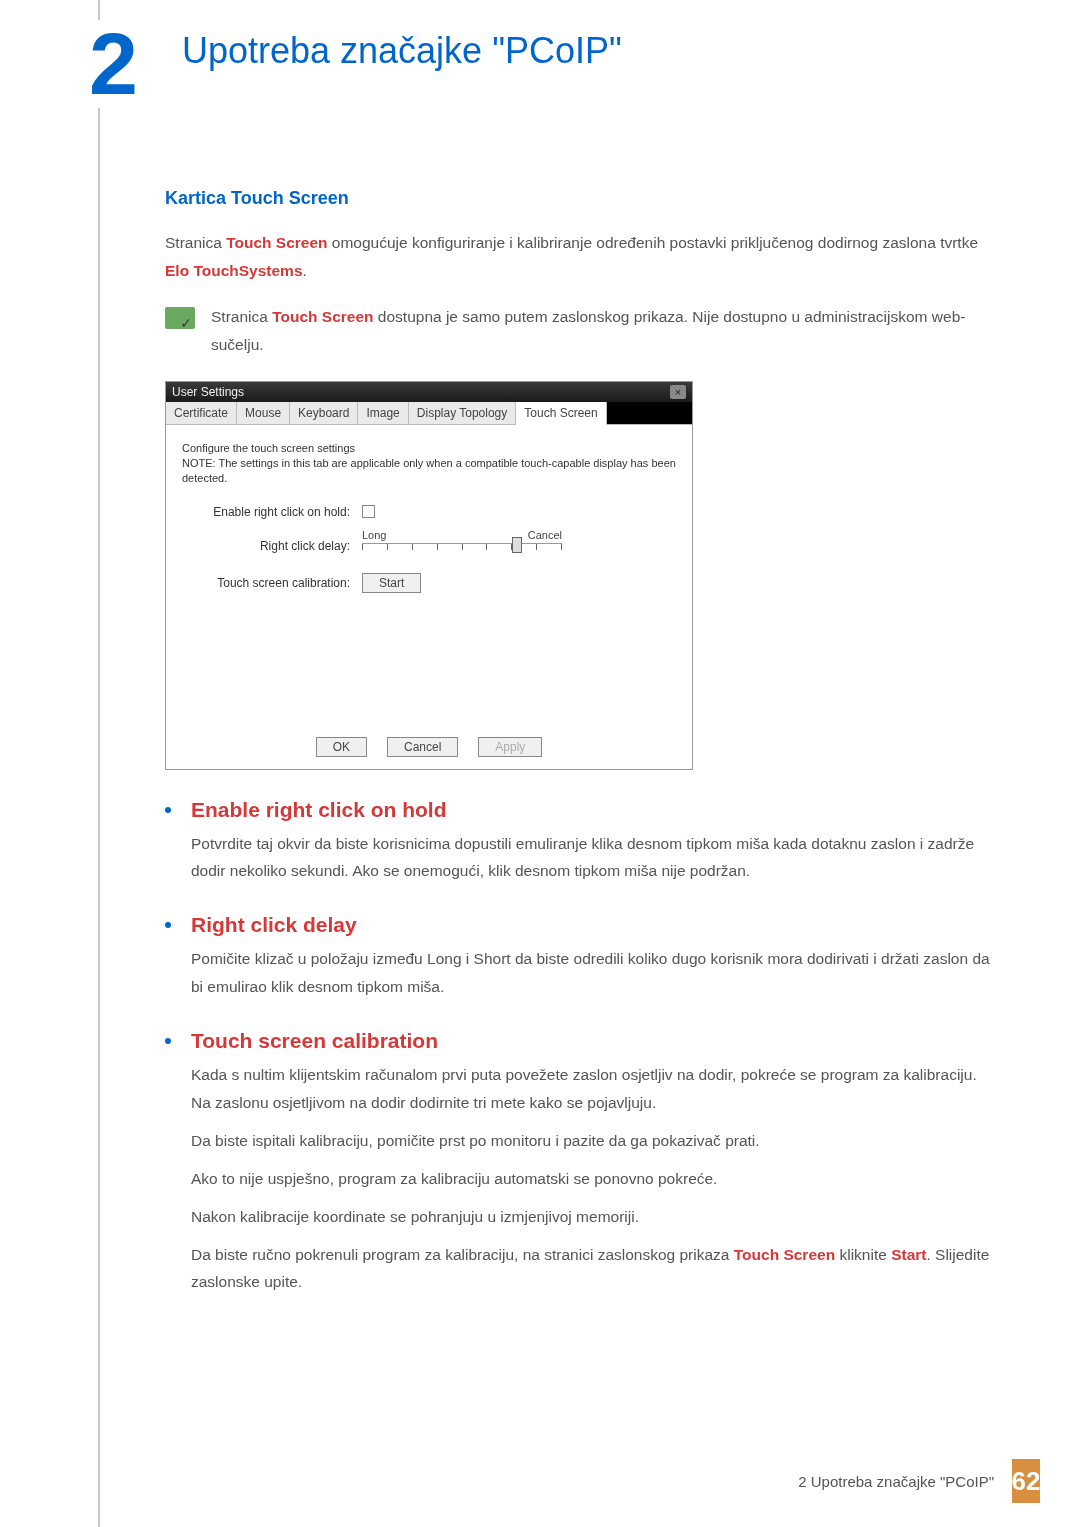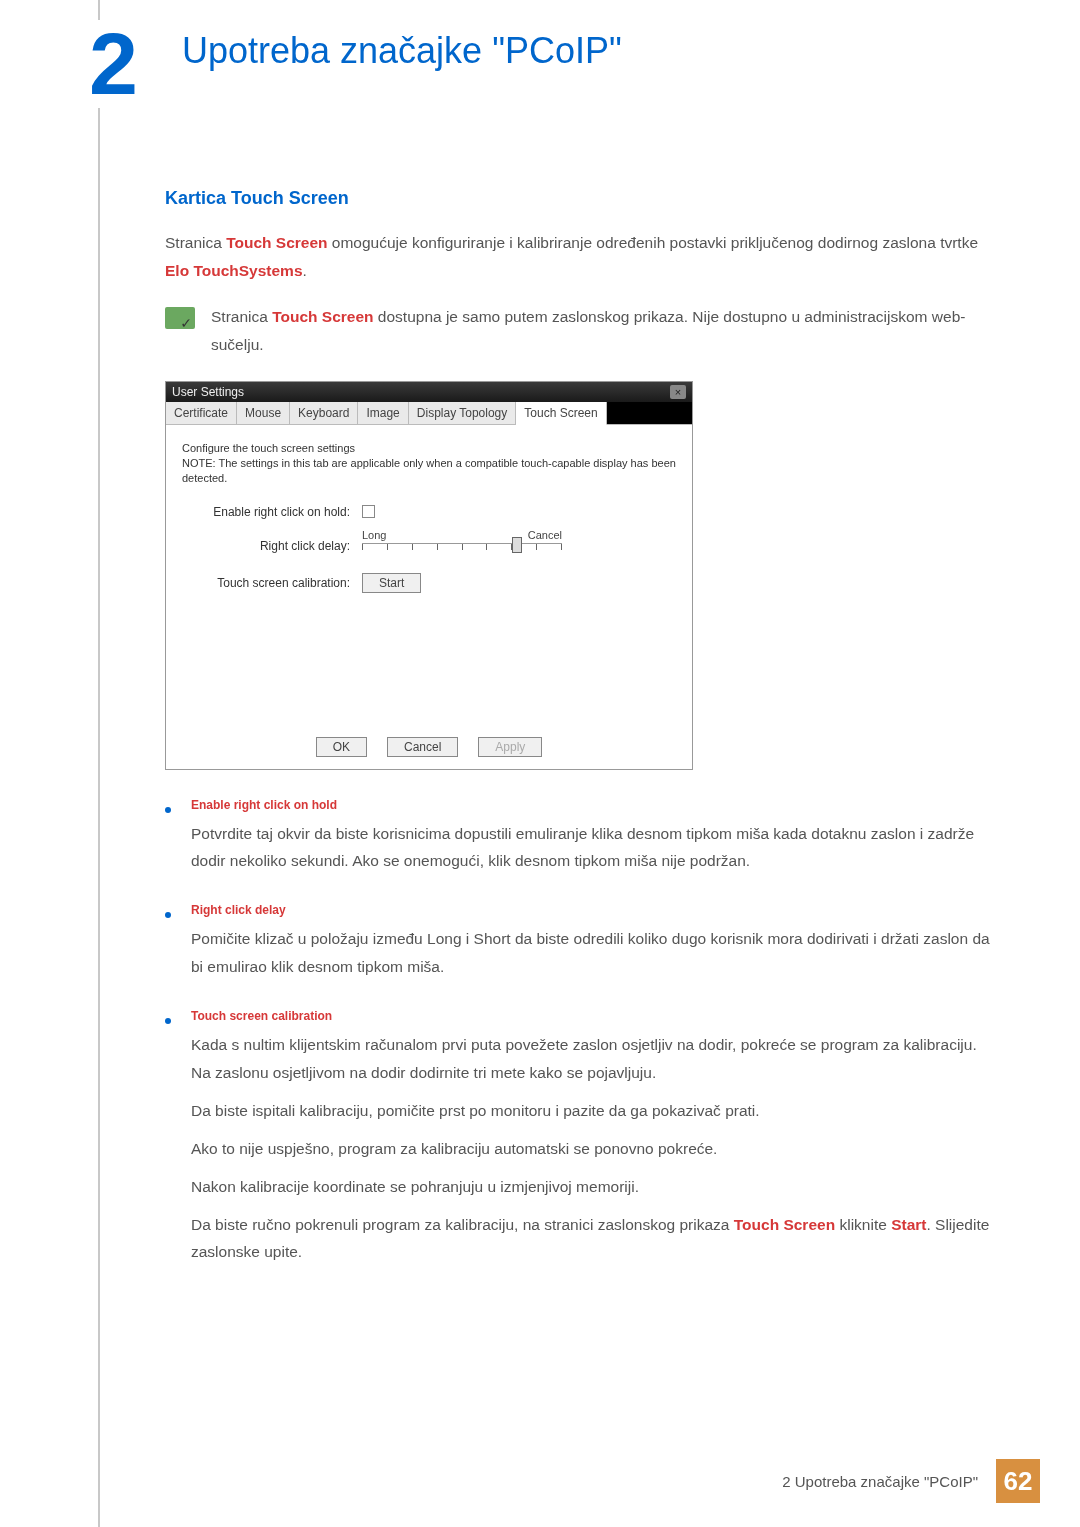--- a/index.html
+++ b/index.html
@@ -222,21 +222,21 @@
     .bullet-dot {
       width: 6px;
       height: 6px;
       background: #0066cc;
       border-radius: 50%;
       margin-top: 9px;
       flex-shrink: 0;
     }
     .bullet-content { flex: 1; }
     .bullet-title {
-      font-size: 12px;
+      font-size: 21px;
       color: #d63838;
       font-weight: bold;
       margin-bottom: 8px;
     }
     .bullet-text {
       font-size: 15.5px;
       color: #555;
       line-height: 1.8;
       margin-bottom: 10px;
     }
@@ -251,21 +251,21 @@
     }
     .footer-text {
       font-size: 15px;
       color: #555;
     }
     .page-num {
       background: #d89040;
       color: #fff;
       font-size: 26px;
       font-weight: bold;
-      width: 44px;
+      width: 28px;
       height: 44px;
       display: flex;
       align-items: center;
       justify-content: center;
     }
   </style>
 </head>
 <body>
 
 <div class="page-left-bar"></div>

